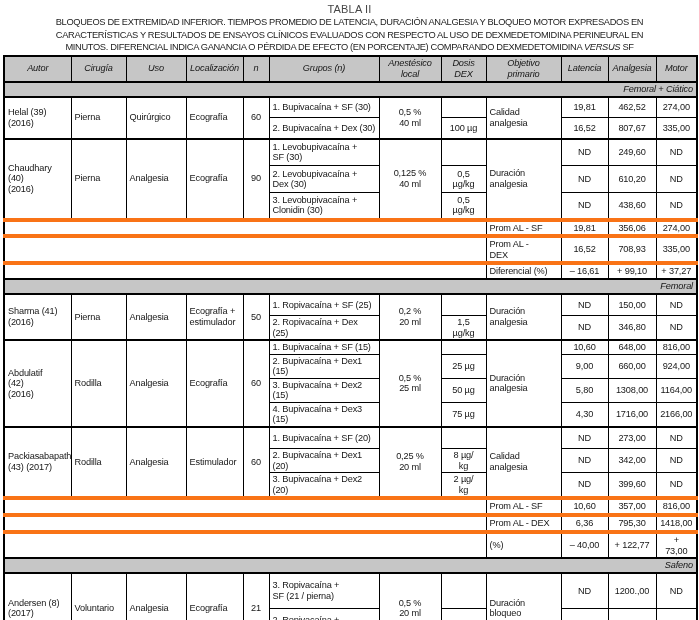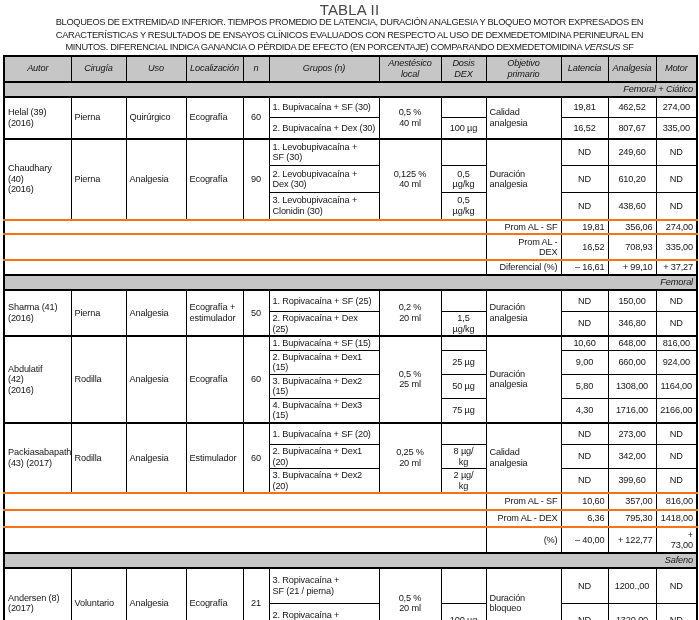--- a/index.html
+++ b/index.html
@@ -2,37 +2,37 @@
 <html><head>
 <meta charset="utf-8">
 <style>
   * { margin:0; padding:0; box-sizing:border-box; }
   html,body { width:699px; height:620px; overflow:hidden; background:#ffffff;
               font-family:"Liberation Sans", sans-serif; color:#1f1f1f; }
   .page { width:699px; height:620px; }
 
   
   .titleblock { text-align:center; padding-top:3px; }
-  .table-number { font-size:15px; color:#474747; letter-spacing:0.2px; line-height:13px; }
+  .table-number { font-size:11px; color:#474747; letter-spacing:0.2px; line-height:13px; }
   .caption-line { font-size:9.3px; color:#222; letter-spacing:-0.35px; line-height:12.5px;
                   white-space:nowrap; }
   .caption-line .it { font-style:italic;margin-top:12px; }
 
   
   table.main { border-collapse:collapse; table-layout:fixed; width:693px; margin:1px 3px 0 3px;
                border:2px solid #000; }
   th, td { border:1px solid #000; font-size:9.2px; line-height:10.5px; letter-spacing:-0.15px;
            padding:1px 3px; white-space:pre-line; overflow:hidden; vertical-align:middle;
            color:#161616; }
   th { font-style:italic; font-weight:400; background:#c6c6c6; text-align:center; height:26px;
        border-bottom:2px solid #000; }
   tr.sec td { background:#c6c6c6; font-style:italic; text-align:right; height:15px;
               border-top:2px solid #000; border-bottom:2px solid #000; }
   tr.study td { border-top:2px solid #000; }
-  tr.sum td { border-top:2px solid #f97316;text-align:right; }
+  tr.sum td { border-top:4px solid #f97316; }
   td.left { text-align:left; }
   td.ctr  { text-align:center; }
   td.grp  { text-align:left; }
   td.num  { text-align:center; }
   tr.r14 td { height:14px; }
   tr.r17 td { height:17px; }
   tr.r21 td { height:21px; }
   tr.r22 td { height:22px; }
   tr.r26 td { height:26px; }
   tr.r27 td { height:27px; }

